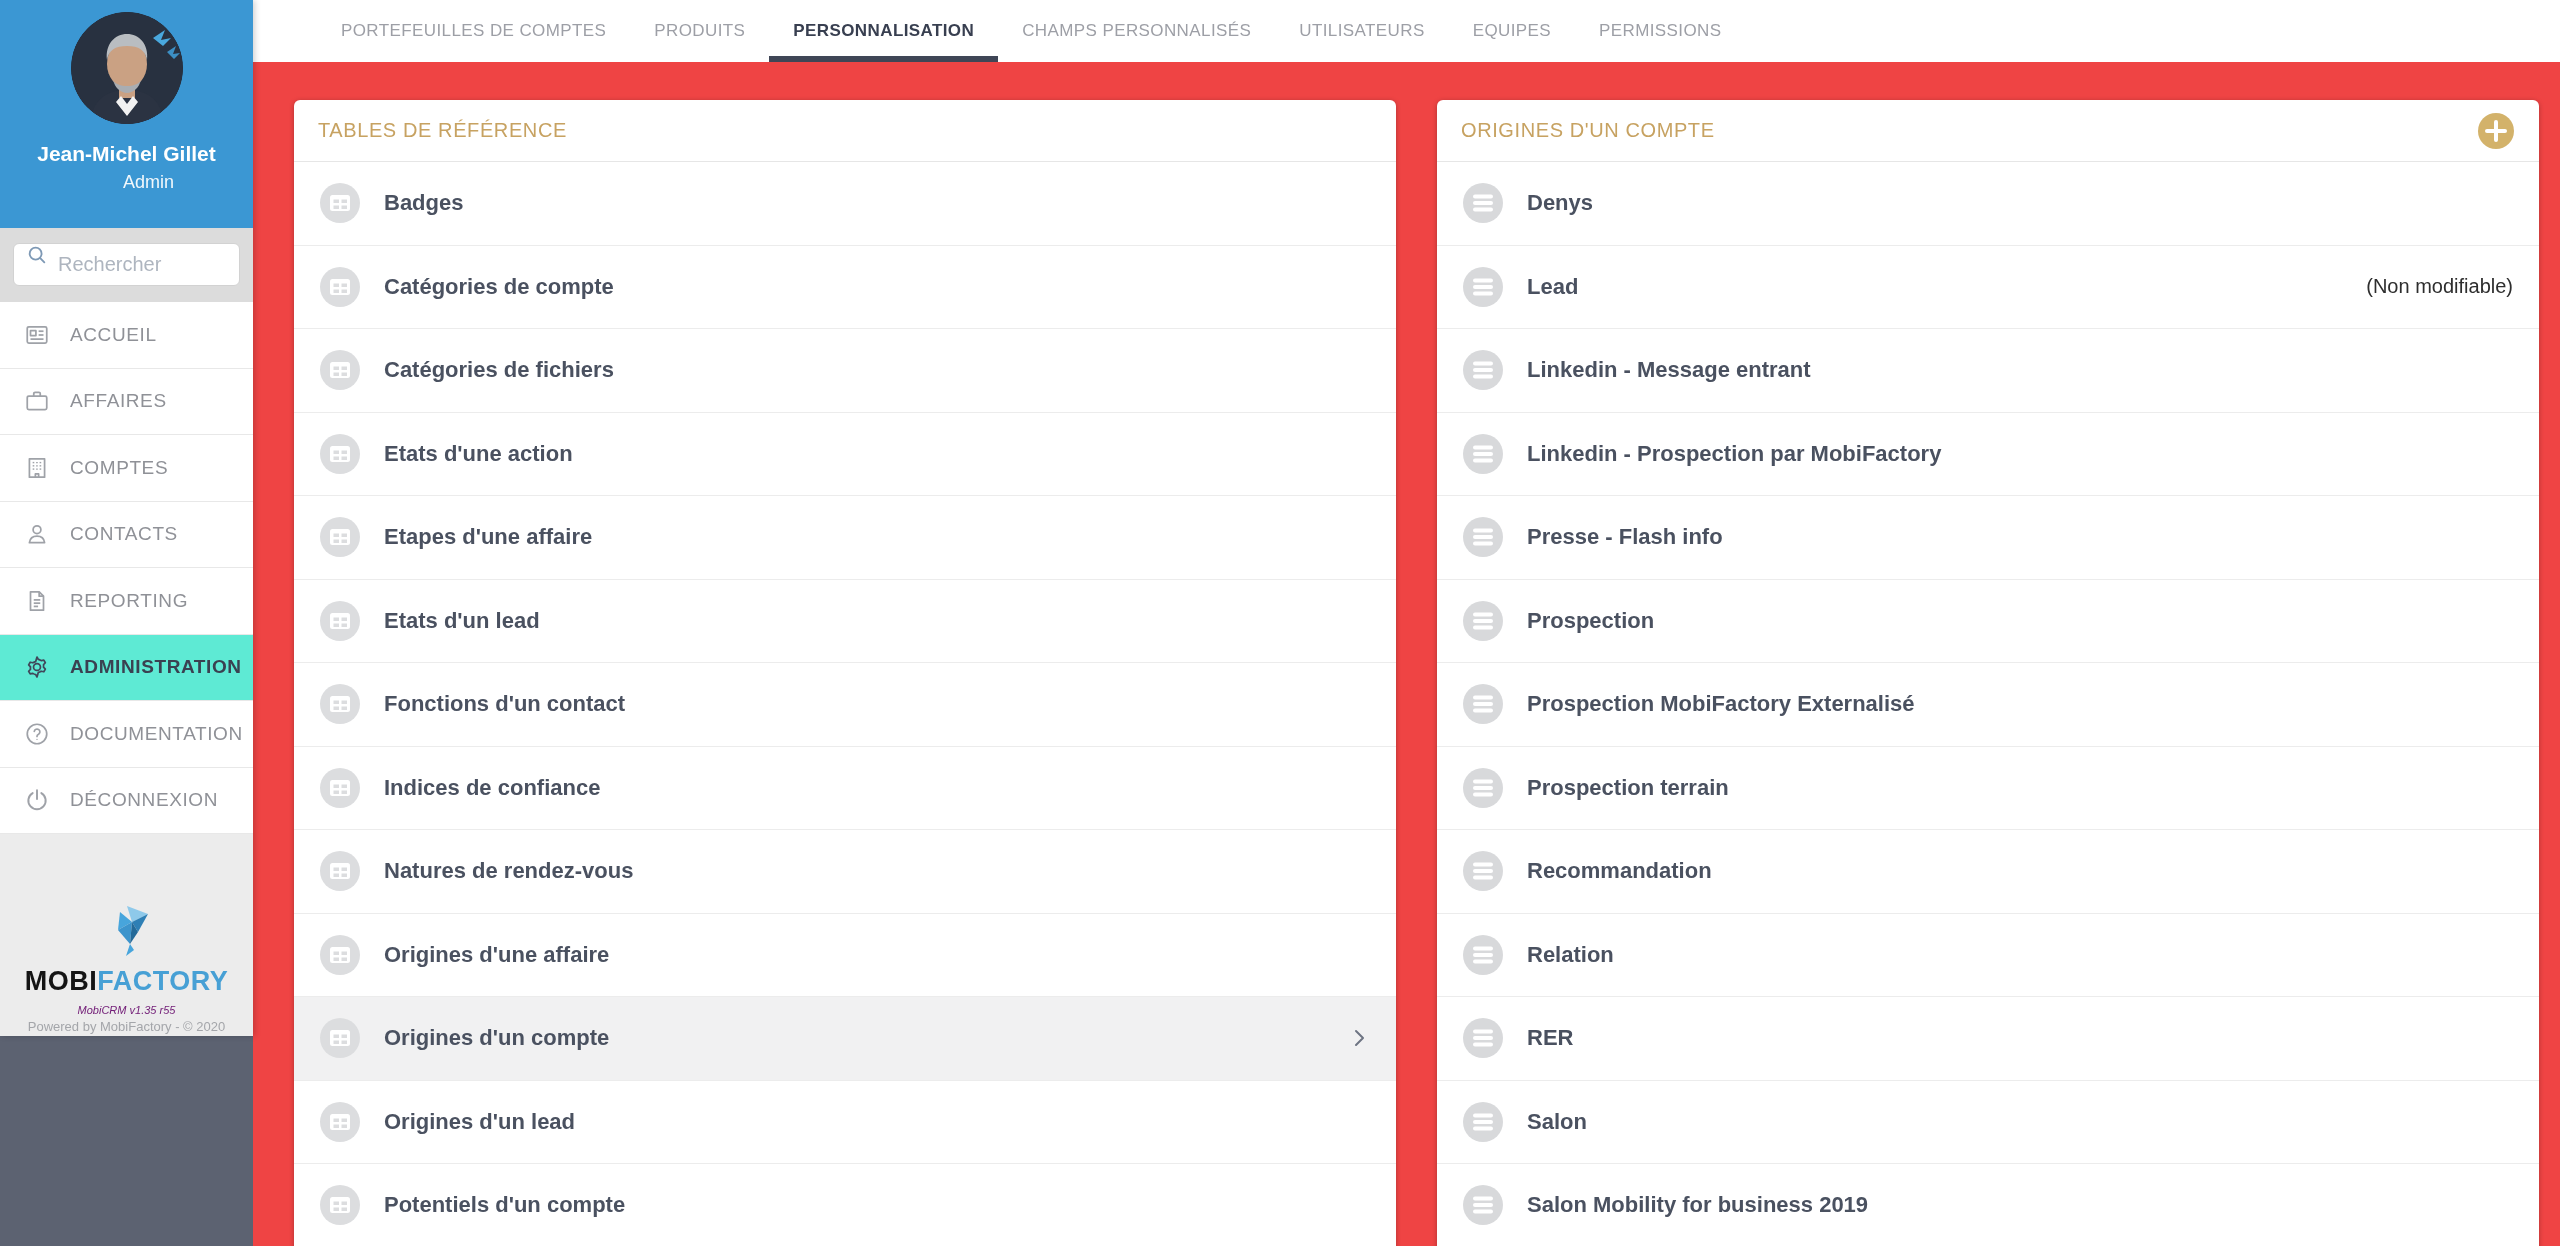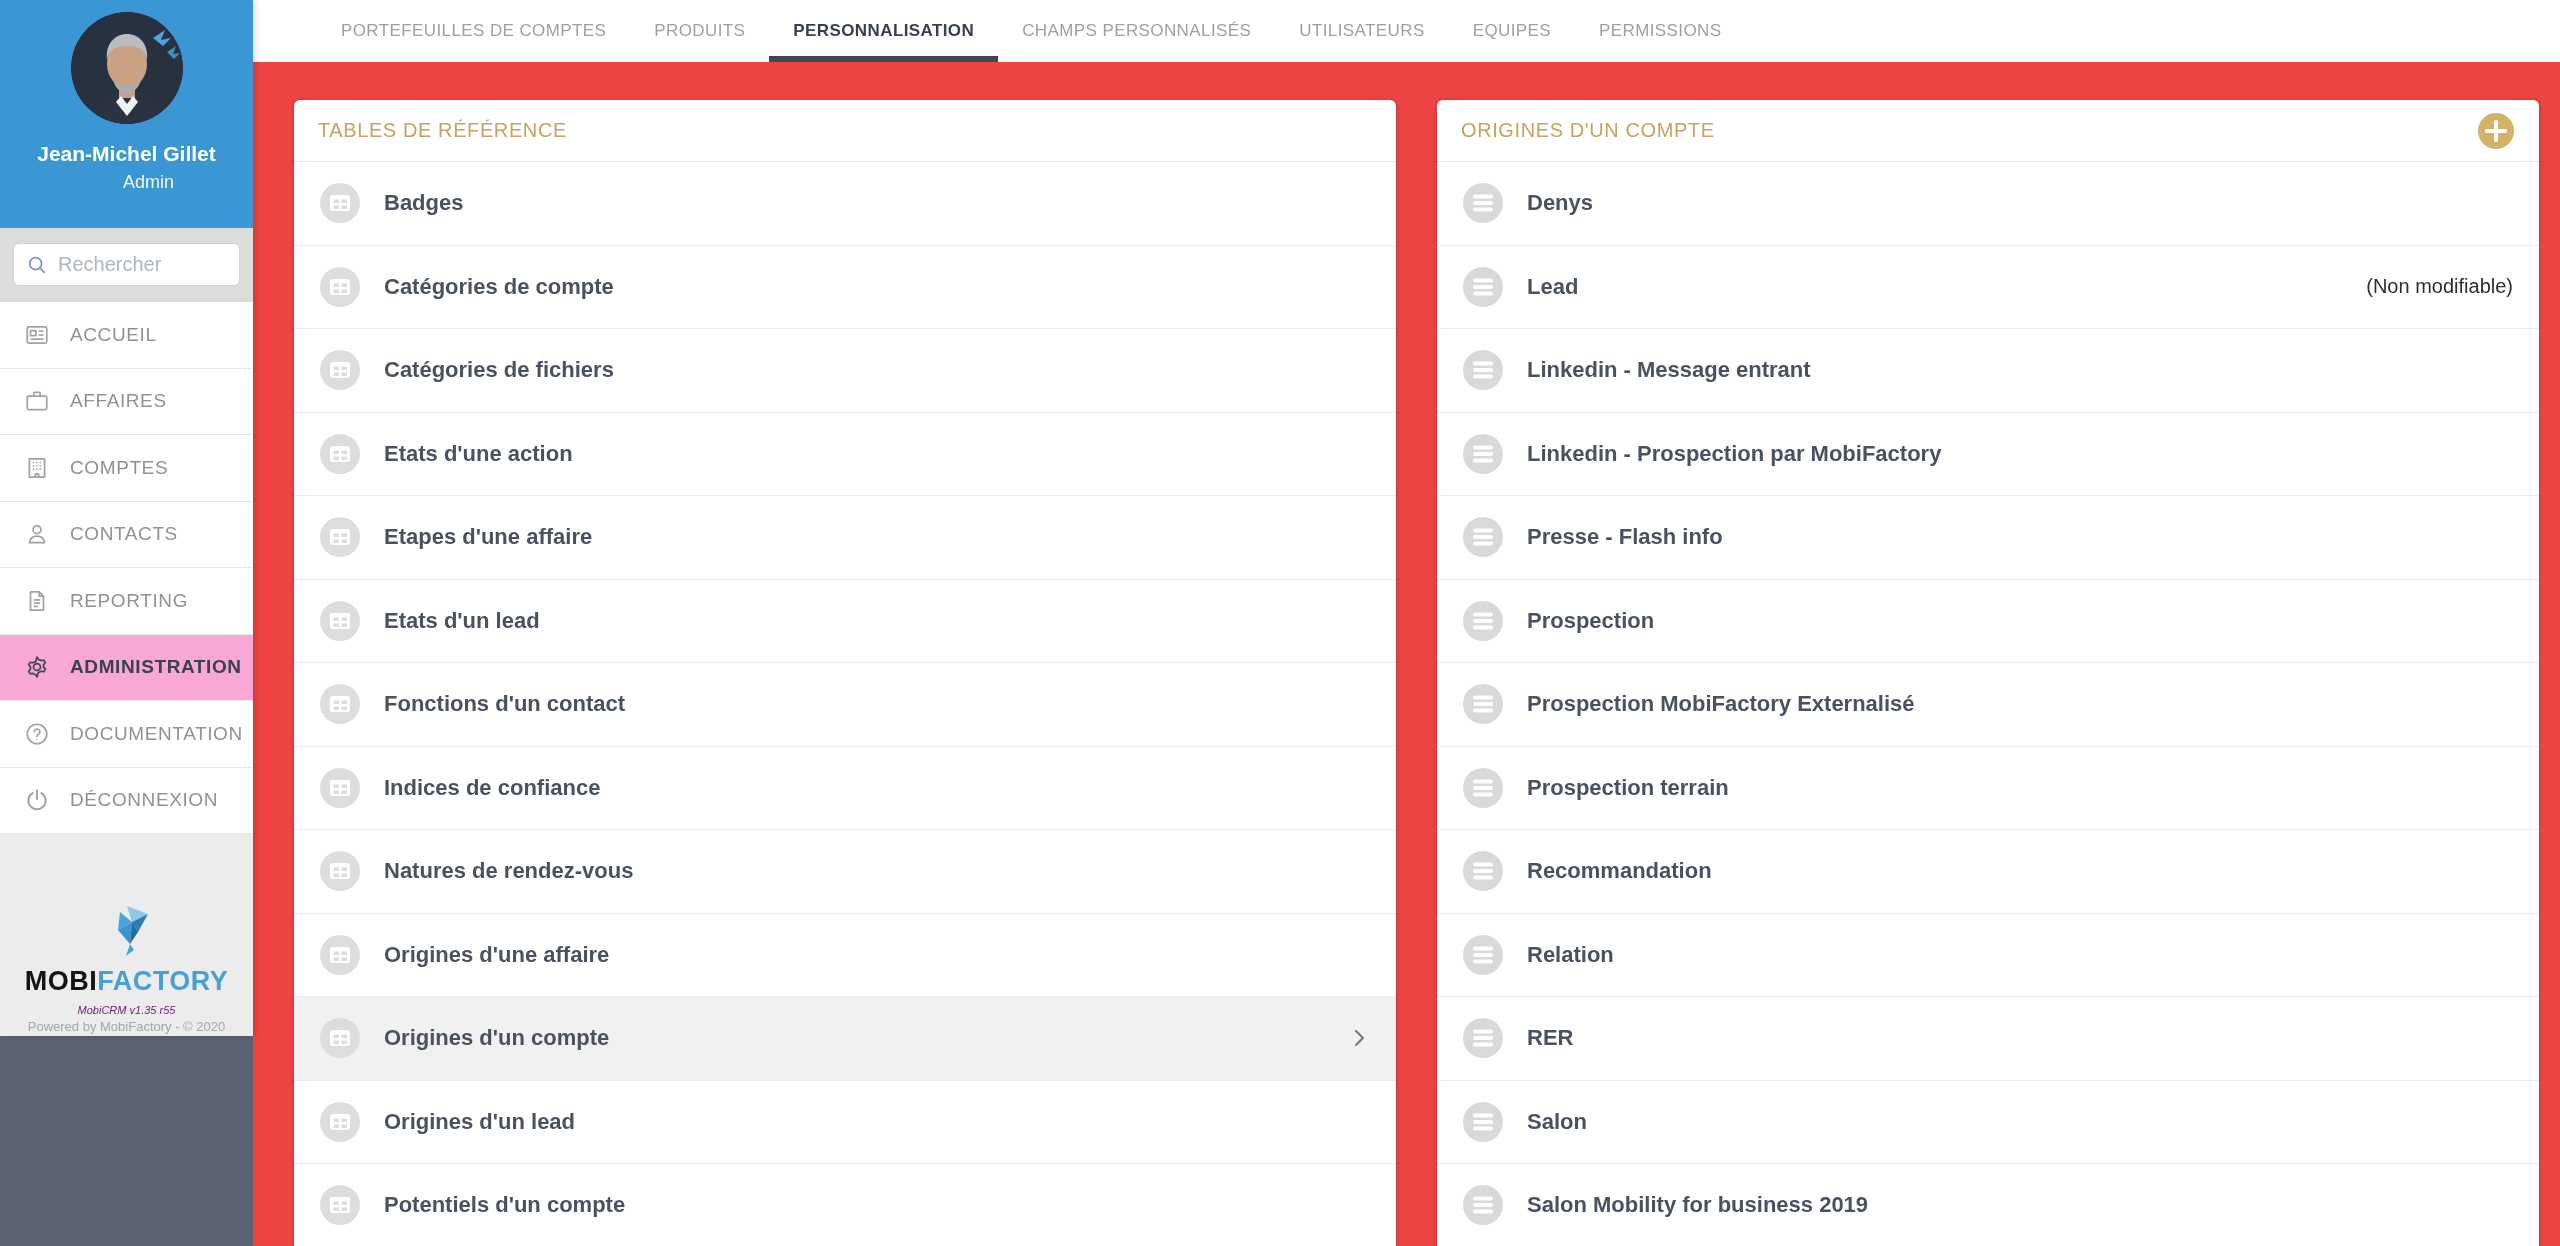--- a/index.html
+++ b/index.html
@@ -19,38 +19,38 @@
   .user-block {
     background:#3b97d3; height:228px; flex:0 0 auto;
     display:flex; flex-direction:column; align-items:center;
   }
   .avatar { width:112px; height:112px; border-radius:50%; overflow:hidden; margin-top:12px; flex:0 0 auto; }
   .user-name { color:#fff; font-weight:bold; font-size:21px; margin-top:18px; }
   .user-role { color:#f2f8fc; font-size:18px; margin-top:6px;margin-left:44px; }
 
   .search-block { background:#dcdcdc; padding:15px 13px 16px 13px; flex:0 0 auto; }
   .search-box {
-    background:#fff; border-radius:6px; height:43px; display:flex; align-items:center;
+    background:#fff; border-radius:6px; height:43px; display:flex; 
     padding:0 12px; border:1px solid #d2d2d2;
   }
   .search-box svg { flex:0 0 auto; }
   .search-input {
     border:none; outline:none; background:transparent; margin-left:10px;
     font-size:20px; color:#555; width:100%; font-family:"Liberation Sans", sans-serif;
   }
   .search-input::placeholder { color:#aeb5bf; }
 
   .nav { background:#fff; flex:0 0 auto; }
   .nav-item {
     height:66.5px; display:flex; align-items:center; padding:0 0 0 22px;
     border-bottom:1px solid #e8e8e8; cursor:pointer; background:#fff;
   }
   .nav-item .nav-icon { width:30px; height:30px; color:#9fa2a8; flex:0 0 auto; display:flex; align-items:center; justify-content:center; }
   .nav-item .nav-label { margin-left:18px; font-size:19px; letter-spacing:.6px; color:#8f9197; }
-  .nav-item.active { background:#f9a8d4; }
+  .nav-item.active { background:#5eead4; }
   .nav-item.active .nav-icon { color:#40475a; }
   .nav-item.active .nav-label { color:#3a4151; font-weight:bold; }
 
   .sidebar-fill { flex:1 1 auto; background:#ececec; position:relative; }
   .sidebar-footer {
     position:absolute; left:0; right:0; bottom:0; text-align:center; padding-bottom:2px;
   }
   .brand-line { font-size:27px; font-weight:900; letter-spacing:.5px; margin-top:2px; }
   .brand-mobi { color:#141414; }
   .brand-factory { color:#47a0d5; }

